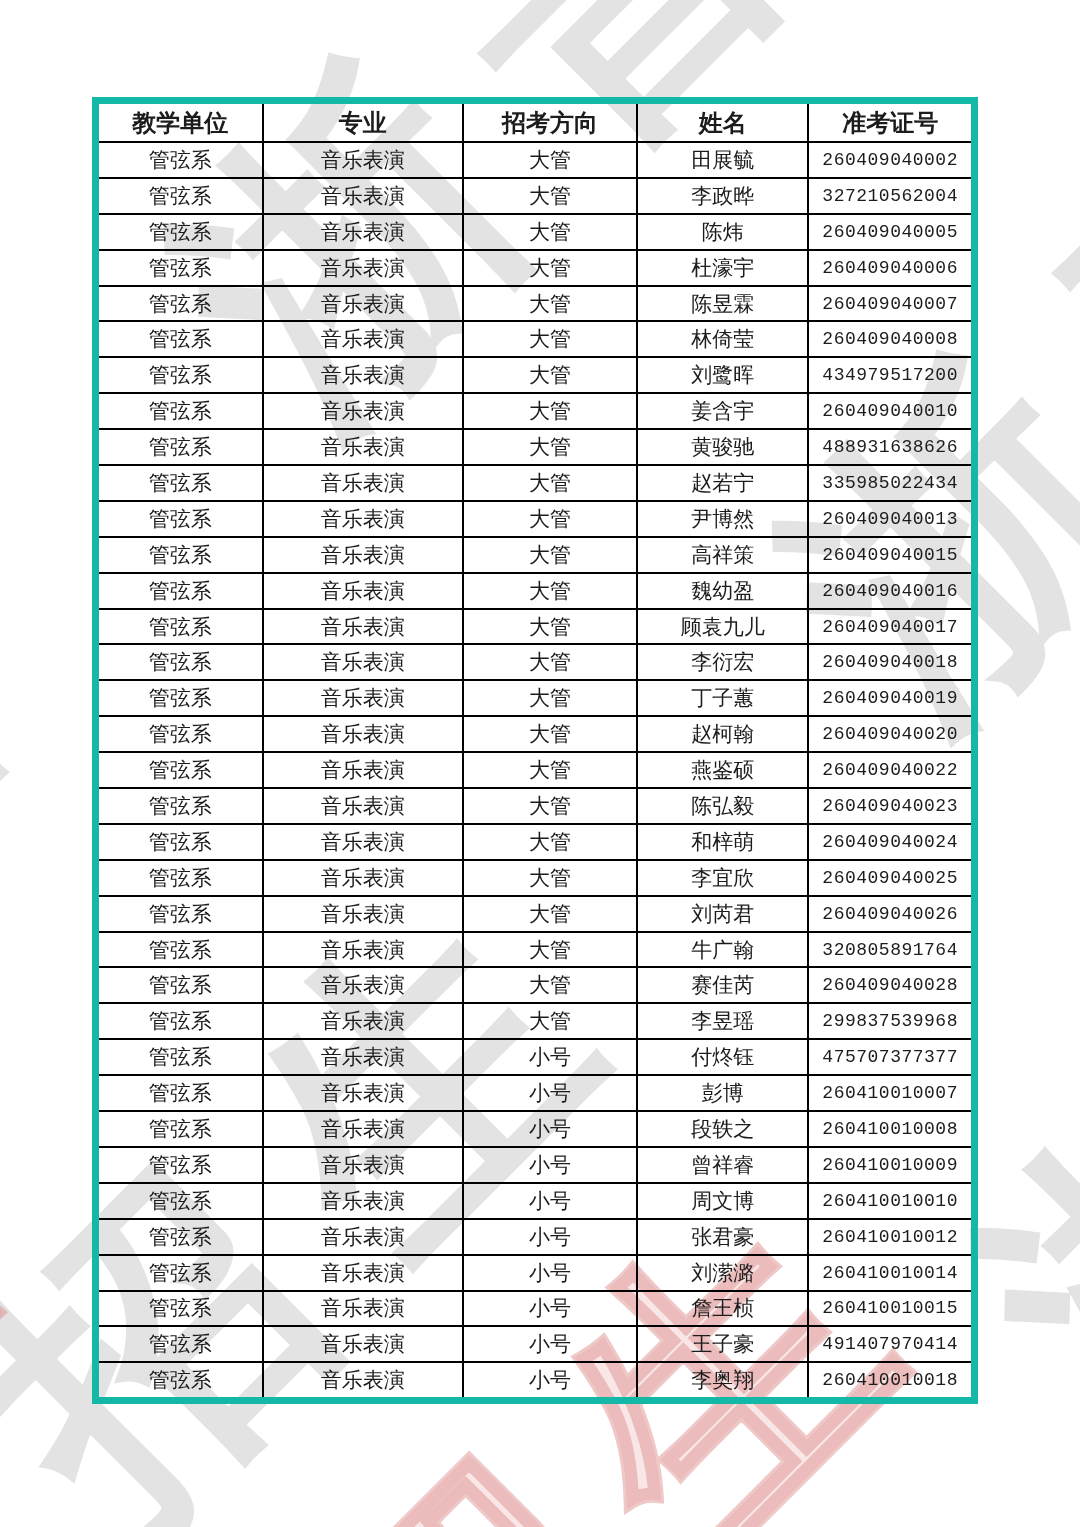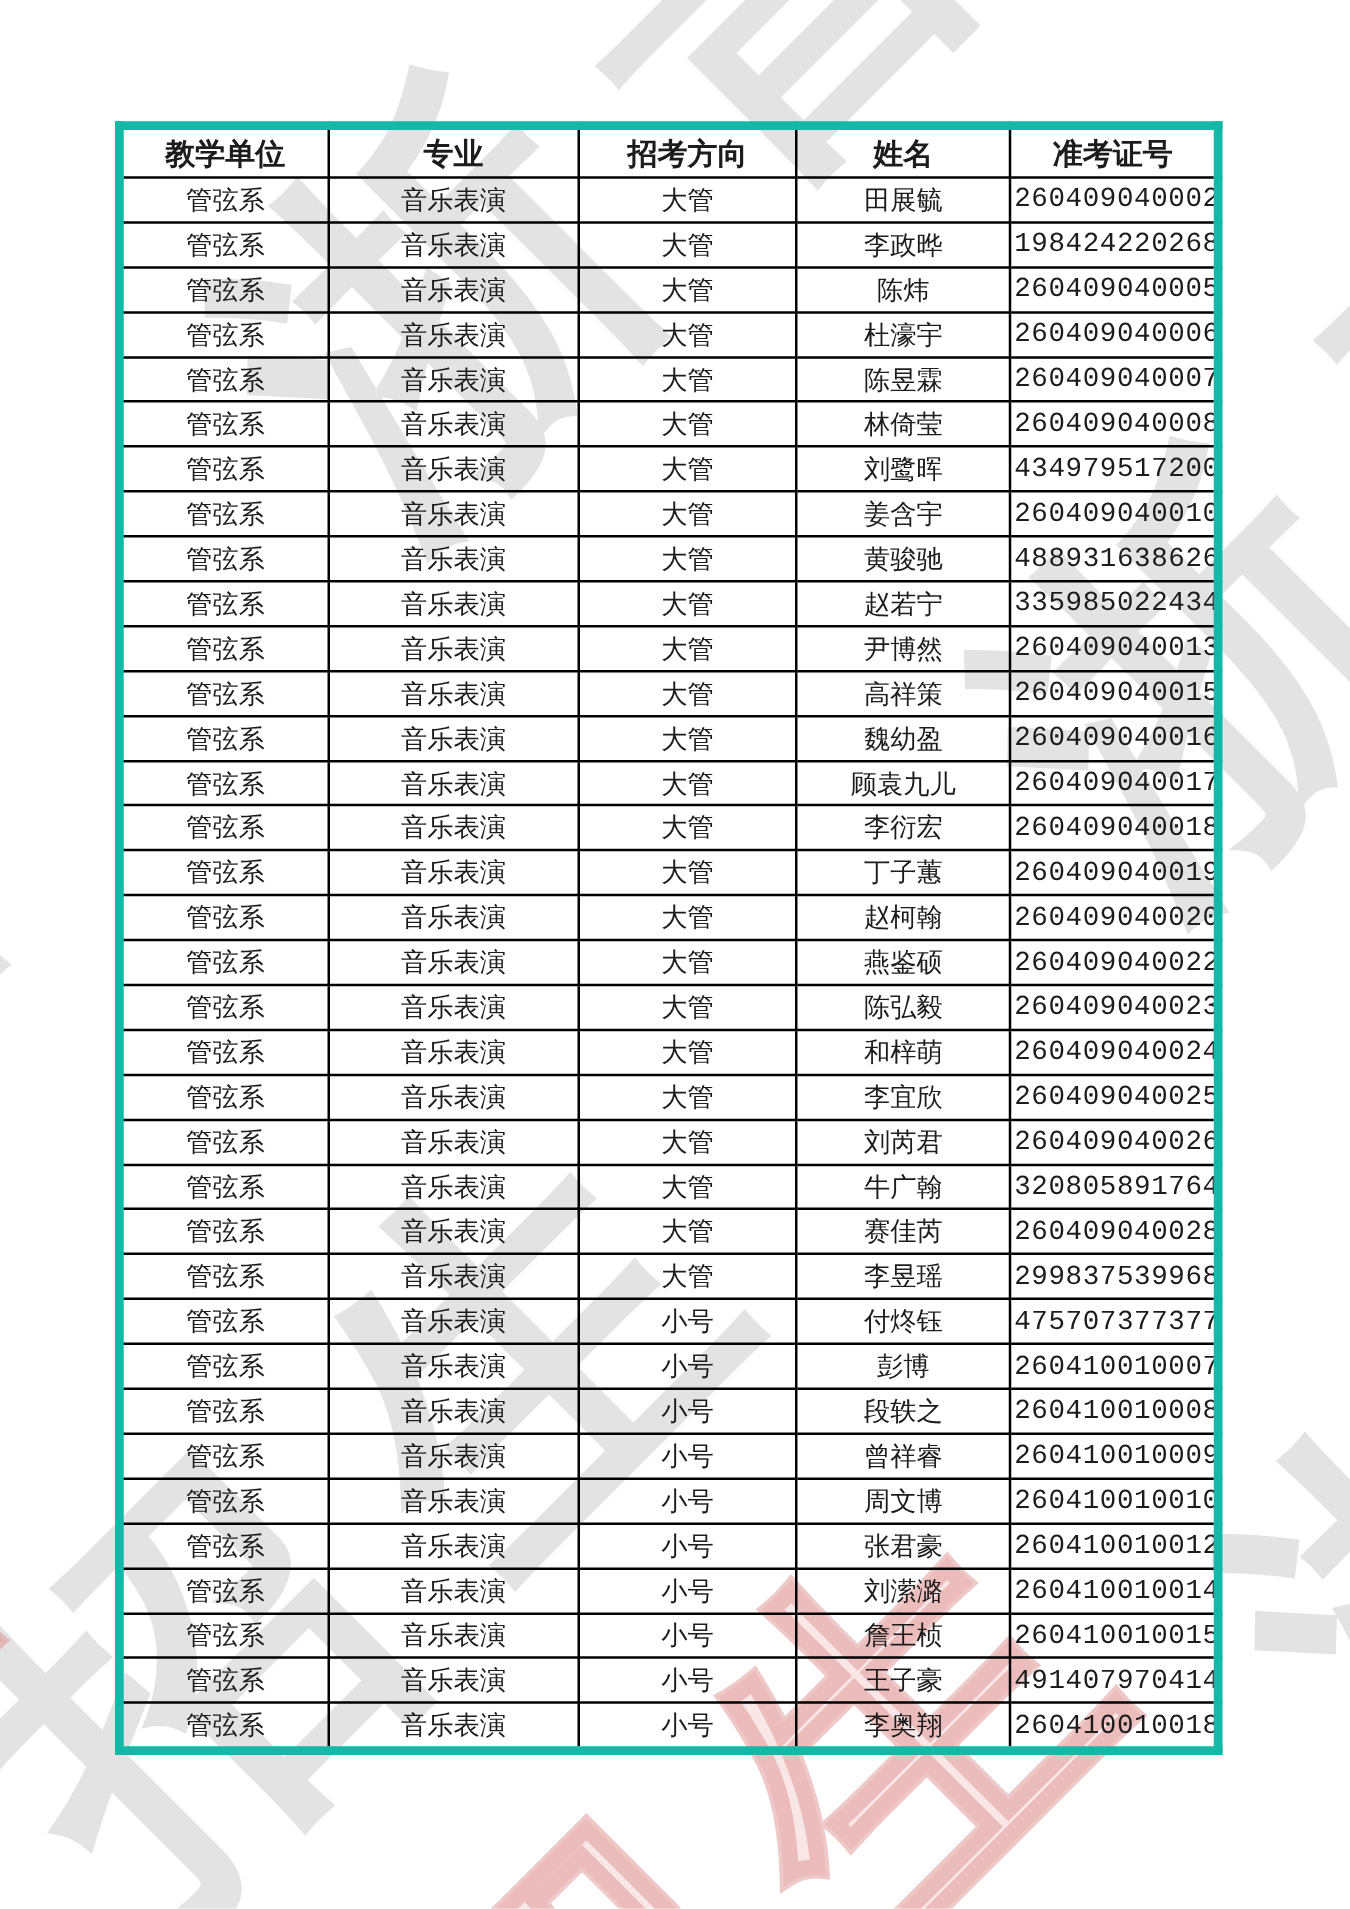--- a/index.html
+++ b/index.html
@@ -71,21 +71,21 @@
     height:37px;
     font-size:24px;
     font-weight:bold;
   }
   .roster td{
     height:33.9px;
     font-size:21px;
     font-weight:normal;
   }
   .roster td.ticket{
-    font-size:22px;
+    font-size:18px;
     letter-spacing:0.5px;
   }
 </style>
 </head>
 <body>
 
 <div class="page">
 
   <div class="wm-layer">
     <div class="wm-tile">
@@ -122,21 +122,21 @@
           <td>音乐表演</td>
           <td>大管</td>
           <td>田展毓</td>
           <td class="ticket">260409040002</td>
         </tr>
         <tr>
           <td>管弦系</td>
           <td>音乐表演</td>
           <td>大管</td>
           <td>李政晔</td>
-          <td class="ticket">198424220268</td>
+          <td class="ticket">327210562004</td>
         </tr>
         <tr>
           <td>管弦系</td>
           <td>音乐表演</td>
           <td>大管</td>
           <td>陈炜</td>
           <td class="ticket">260409040005</td>
         </tr>
         <tr>
           <td>管弦系</td>

